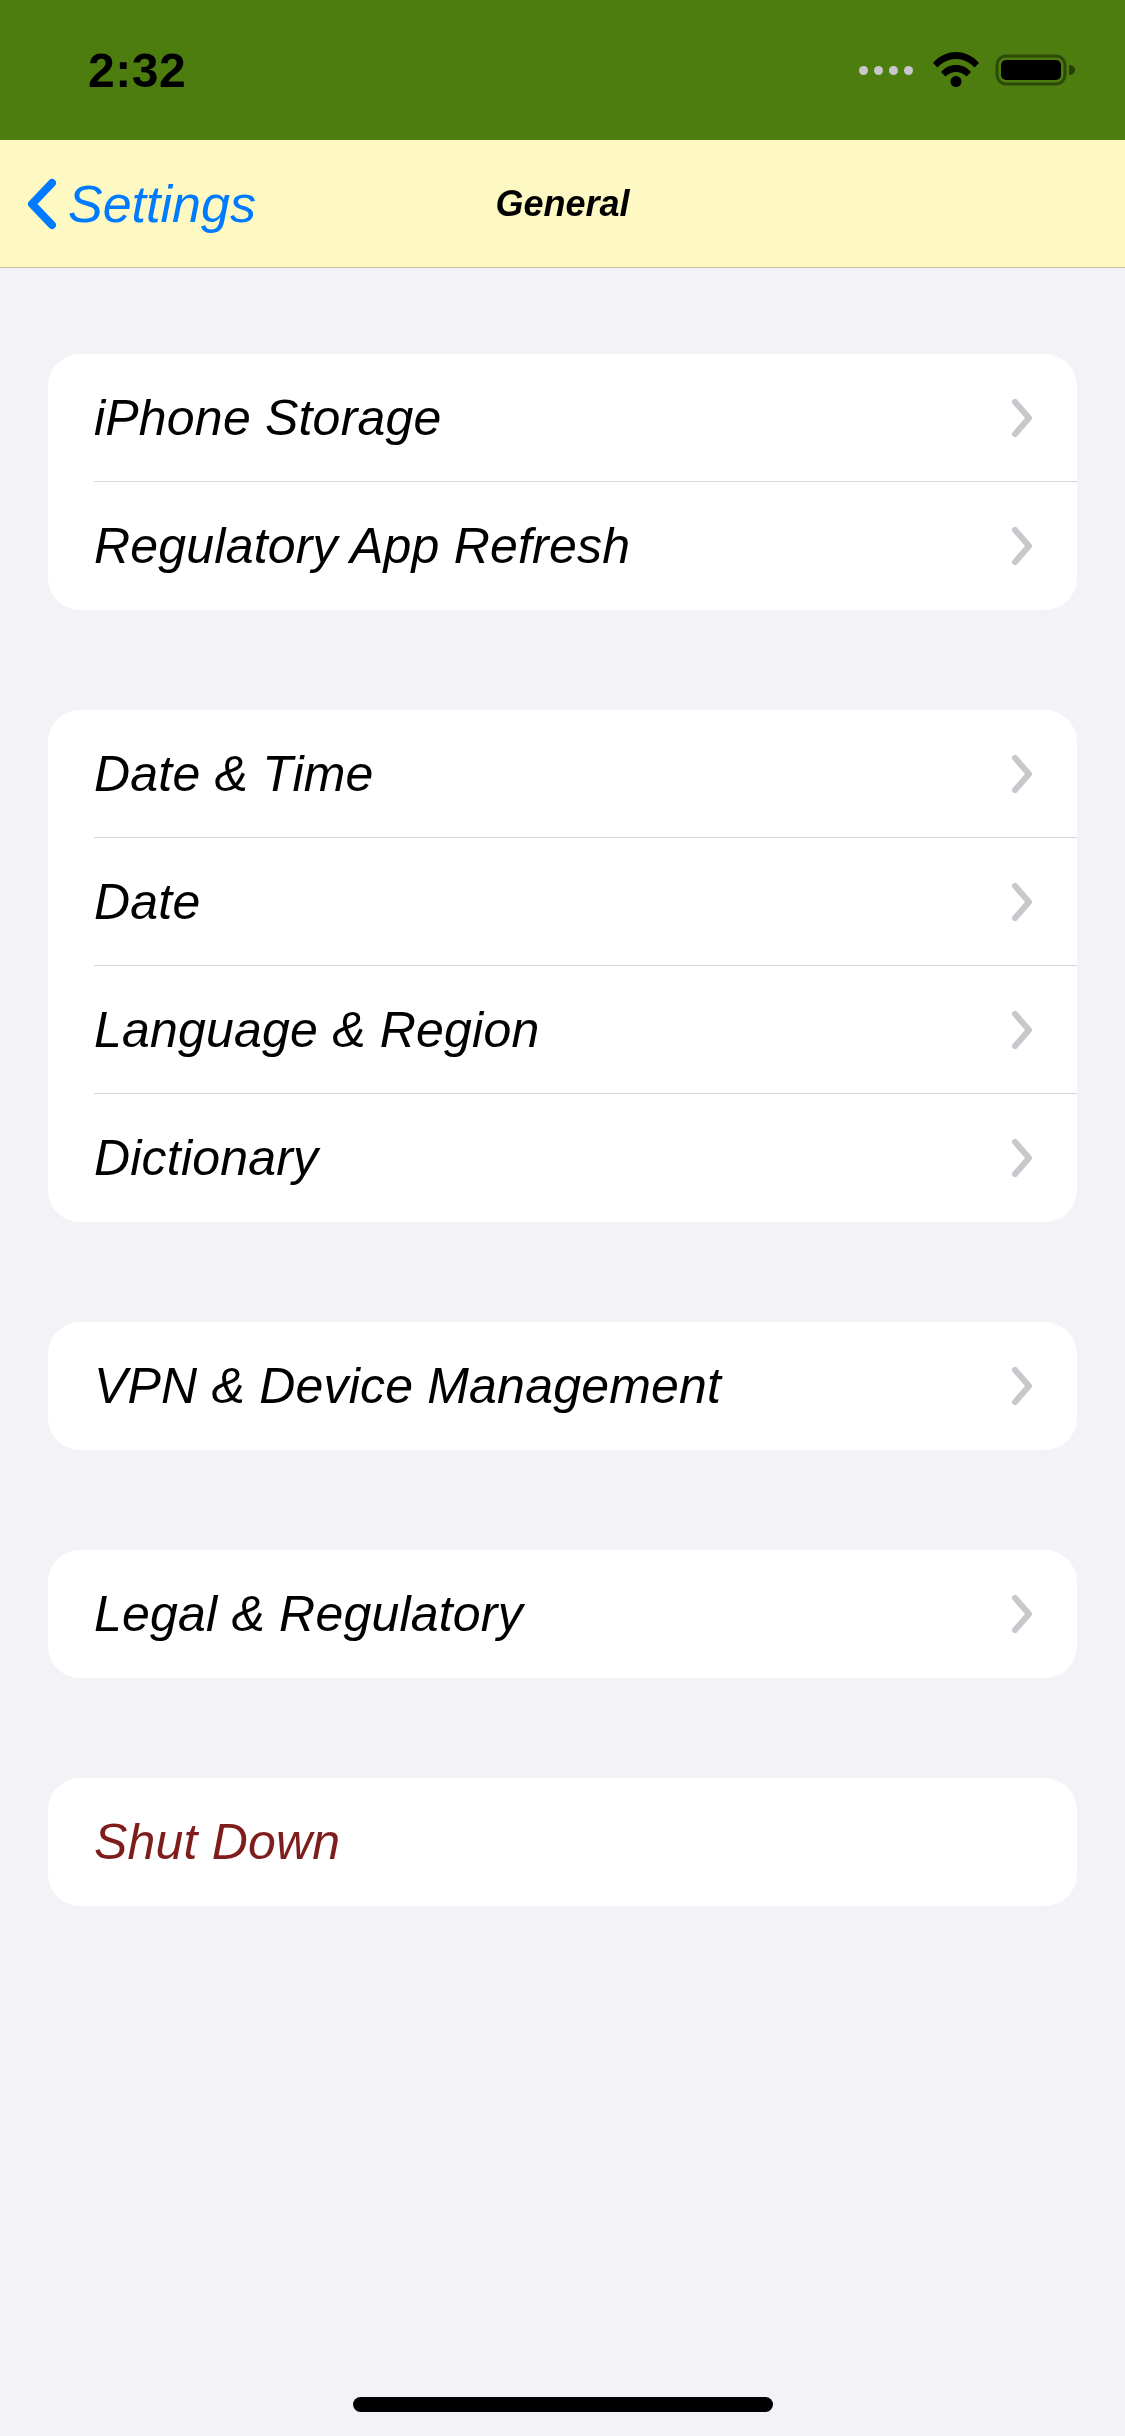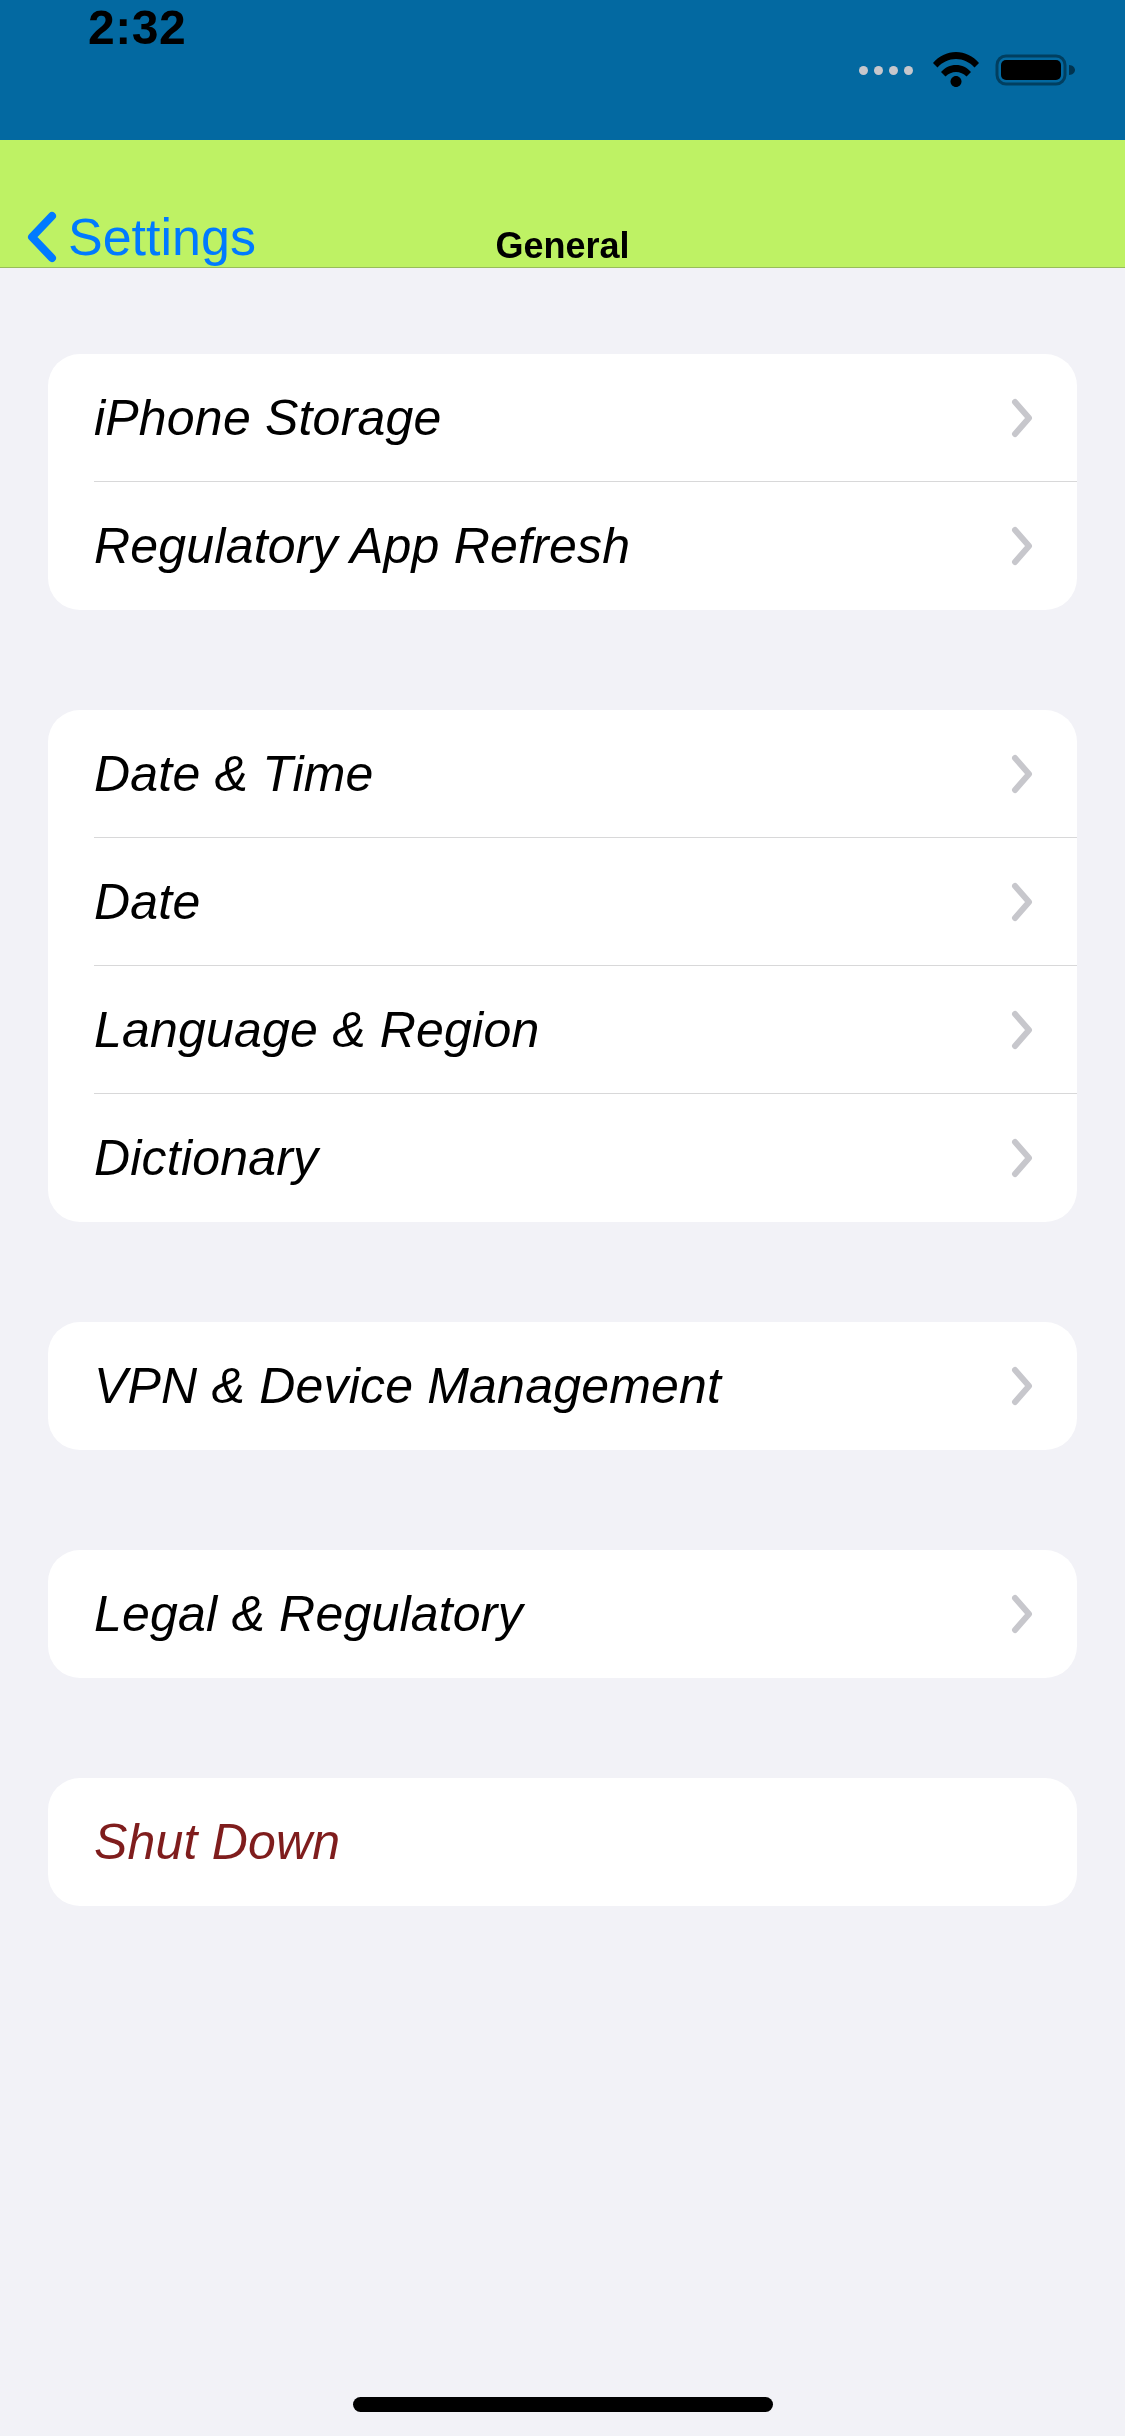--- a/index.html
+++ b/index.html
@@ -14,23 +14,24 @@
       background: #f2f2f7;
       font-family: -apple-system, "SF Pro Text", "Helvetica Neue", Helvetica, Arial, sans-serif;
       position: relative;
       overflow: hidden;
     }
 
     
     .status-bar {
       height: 140px;
       display: flex;
+      align-items: center;
       justify-content: space-between;
       padding: 0 48px 0 88px;
-      background: #0369a1;
+      background: #4d7c0f;
     }
     .status-time {
       font-size: 48px;
       font-weight: 600;
       color: #000;
       letter-spacing: 0.5px;
     }
     .status-right {
       display: flex;
       align-items: center;
@@ -50,25 +51,26 @@
     .wifi-icon svg {
       display: block;
     }
     .battery-icon svg {
       display: block;
     }
 
     
     .nav-bar {
       height: 128px;
-      background: #bef264;
-      display: flex;
-      align-items: flex-end;
+      background: #fef9c3;
+      display: flex;
+      align-items: center;
       position: relative;
       border-bottom: 1px solid rgba(60,60,67,0.29);
+      font-style: italic;
     }
     .nav-back {
       display: flex;
       align-items: center;
       padding-left: 24px;
       color: #007aff;
       gap: 8px;
     }
     .nav-back-chevron svg {
       display: block;

